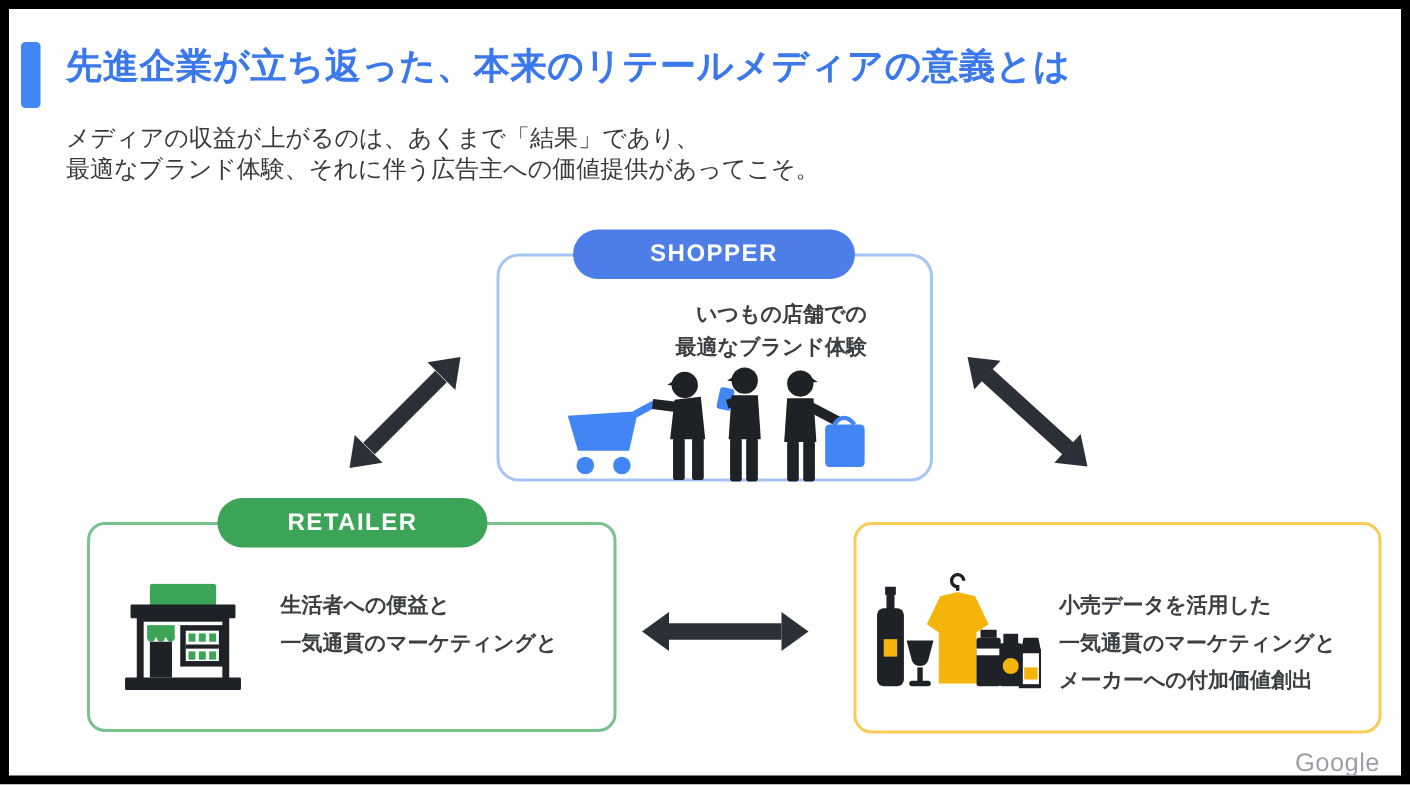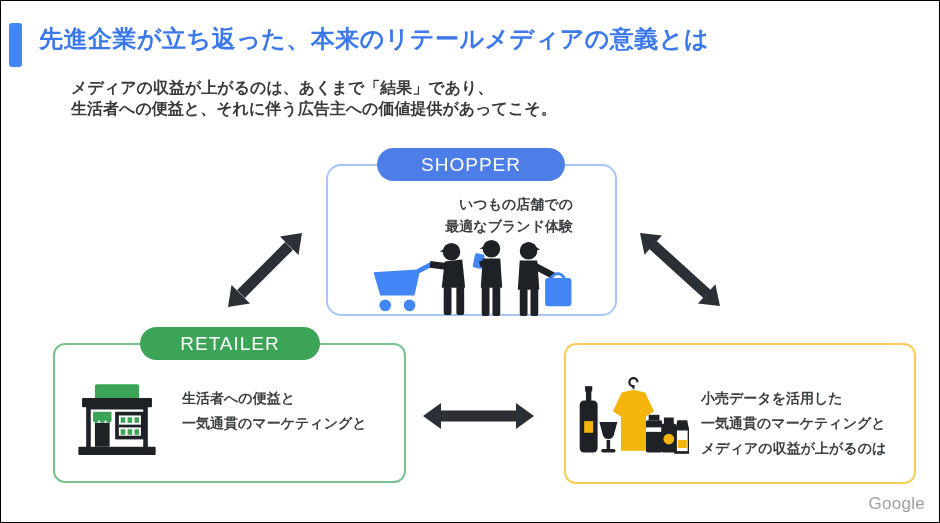--- a/index.html
+++ b/index.html
@@ -5,30 +5,30 @@
   :root{
     --accent-blue:#4285F4; --title-blue:#3B78EC;
     --node-blue:#4D7EE8; --node-blue-border:#A6C5F7;
     --node-green:#3BA457; --node-green-border:#77C28D;
     --node-yellow:#F4B40B; --node-yellow-border:#F8CC56;
     --arrow-dark:#2B2F36; --text-dark:#3C4043; --logo-gray:#9AA0A6;
   }
   *{margin:0;padding:0;box-sizing:border-box;}
   html,body{background:#fff;}
   body{font-family:"Liberation Sans","DejaVu Sans",sans-serif;}
-  .slide{position:relative;width:940px;height:523px;background:#fff;border:1px solid #000000;overflow:hidden;padding-left:44px;}
+  .slide{position:relative;width:940px;height:523px;background:#fff;border:6px solid #000000;overflow:hidden;padding-left:44px;}
   .accent-bar{position:absolute;left:8px;top:22px;width:13px;height:44px;border-radius:3px;background:var(--accent-blue);}
   .title{position:absolute;left:38px;top:22px;width:860px;font-size:24px;font-weight:700;color:var(--title-blue);letter-spacing:.5px;}
-  .subtitle{position:absolute;left:38px;top:76px;width:860px;font-size:16px;line-height:21px;font-weight:700;color:#3a3a3a;margin-left:32px;}
+  .subtitle{position:absolute;left:38px;top:76px;width:860px;font-size:16px;line-height:21px;font-weight:400;color:#3a3a3a;}
   .card{position:absolute;background:#fff;border-radius:12px;}
   .card.shopper{left:325px;top:163px;width:291px;height:152px;border:2px solid var(--node-blue-border);border-radius:15px;}
   .card.retailer{left:52px;top:342px;width:353px;height:140px;border:2px solid var(--node-green-border);}
   .card.brand{left:563px;top:342px;width:352px;height:141px;border:2px solid var(--node-yellow-border);}
   .pill{position:absolute;height:33px;width:188px;border-radius:17px;display:flex;align-items:center;justify-content:center;
-        color:#fff;font-size:19px;font-weight:400;letter-spacing:1px;z-index:3;}
+        color:#fff;font-size:16px;font-weight:700;letter-spacing:1px;z-index:3;}
   .pill.shopper{left:376px;top:147px;background:var(--node-blue);}
   .pill.retailer{left:139px;top:326px;width:180px;background:var(--node-green);}
   .pill.brand{left:649px;top:326px;width:180px;background:var(--node-yellow);}
   .desc{color:var(--text-dark);font-weight:600;font-size:14px;}
   .desc.center{position:absolute;left:325px;top:192px;width:247px;text-align:right;line-height:22px;}
   .desc.left{position:absolute;line-height:25px;}
   .desc.retailer{left:181px;top:385px;width:210px;}
   .desc.brand{left:700px;top:385px;width:212px;}
   .icon-abs{position:absolute;z-index:2;}
   .arrow-layer{position:absolute;left:0;top:0;width:940px;height:523px;pointer-events:none;z-index:1;}
@@ -43,21 +43,21 @@
 </style>
 </head>
 <body>
 
 <div class="slide">
 
   <div class="accent-bar"></div>
   <div class="title">先進企業が立ち返った、本来のリテールメディアの意義とは</div>
   <div class="subtitle">
     <div>メディアの収益が上がるのは、あくまで「結果」であり、</div>
-    <div>生活者への便益と、それに伴う広告主への価値提供があってこそ。</div>
+    <div>最適なブランド体験、それに伴う広告主への価値提供があってこそ。</div>
   </div>
 
   <svg class="arrow-layer" viewBox="0 0 940 523">
     <g>
       <line class="arrow-line" x1="240" y1="293" x2="288" y2="245"></line>
       <polygon class="arrow-head" points="227,306 249,302.5 230.5,284"></polygon>
       <polygon class="arrow-head" points="301,232 297.5,254 279,235.5"></polygon>
     </g>
     <g>
       <line class="arrow-line" x1="652" y1="244" x2="706" y2="293"></line>
@@ -132,21 +132,21 @@
     <rect class="dark" x="52" y="44" width="24" height="3"></rect>
     <rect class="green" x="54" y="49" width="5" height="6"></rect>
       <rect class="green" x="61.5" y="49" width="5" height="6"></rect>
       <rect class="green" x="69" y="49" width="5" height="6"></rect>
   </svg>
 
   <div class="card brand"></div>
   <div class="desc left brand">
     <div>小売データを活用した</div>
     <div>一気通貫のマーケティングと</div>
-    <div>メディアの収益が上がるのは</div>
+    <div>メーカーへの付加価値創出</div>
   </div>
   <svg class="icon-abs" style="left:576px;top:376px;" width="112" height="90" viewBox="0 0 125 100">
 
     <rect class="dark" x="9" y="10" width="8" height="6"></rect>
     <rect class="dark" x="10" y="14" width="6" height="15"></rect>
     <rect class="dark" x="3" y="26" width="20" height="58" rx="5"></rect>
     <rect class="yellow" x="8" y="49" width="10" height="13"></rect>
 
     <path d="M63,13 v-3 a4.5,4.5 0 1 1 4.5,-4.5" fill="none" stroke="#1E2126" stroke-width="2.5"></path>
     <path class="yellow" d="M50,17 L63,14 L76,17 L86,38 L77,44 L77,82 L49,82 L49,44 L40,38 z"></path>

